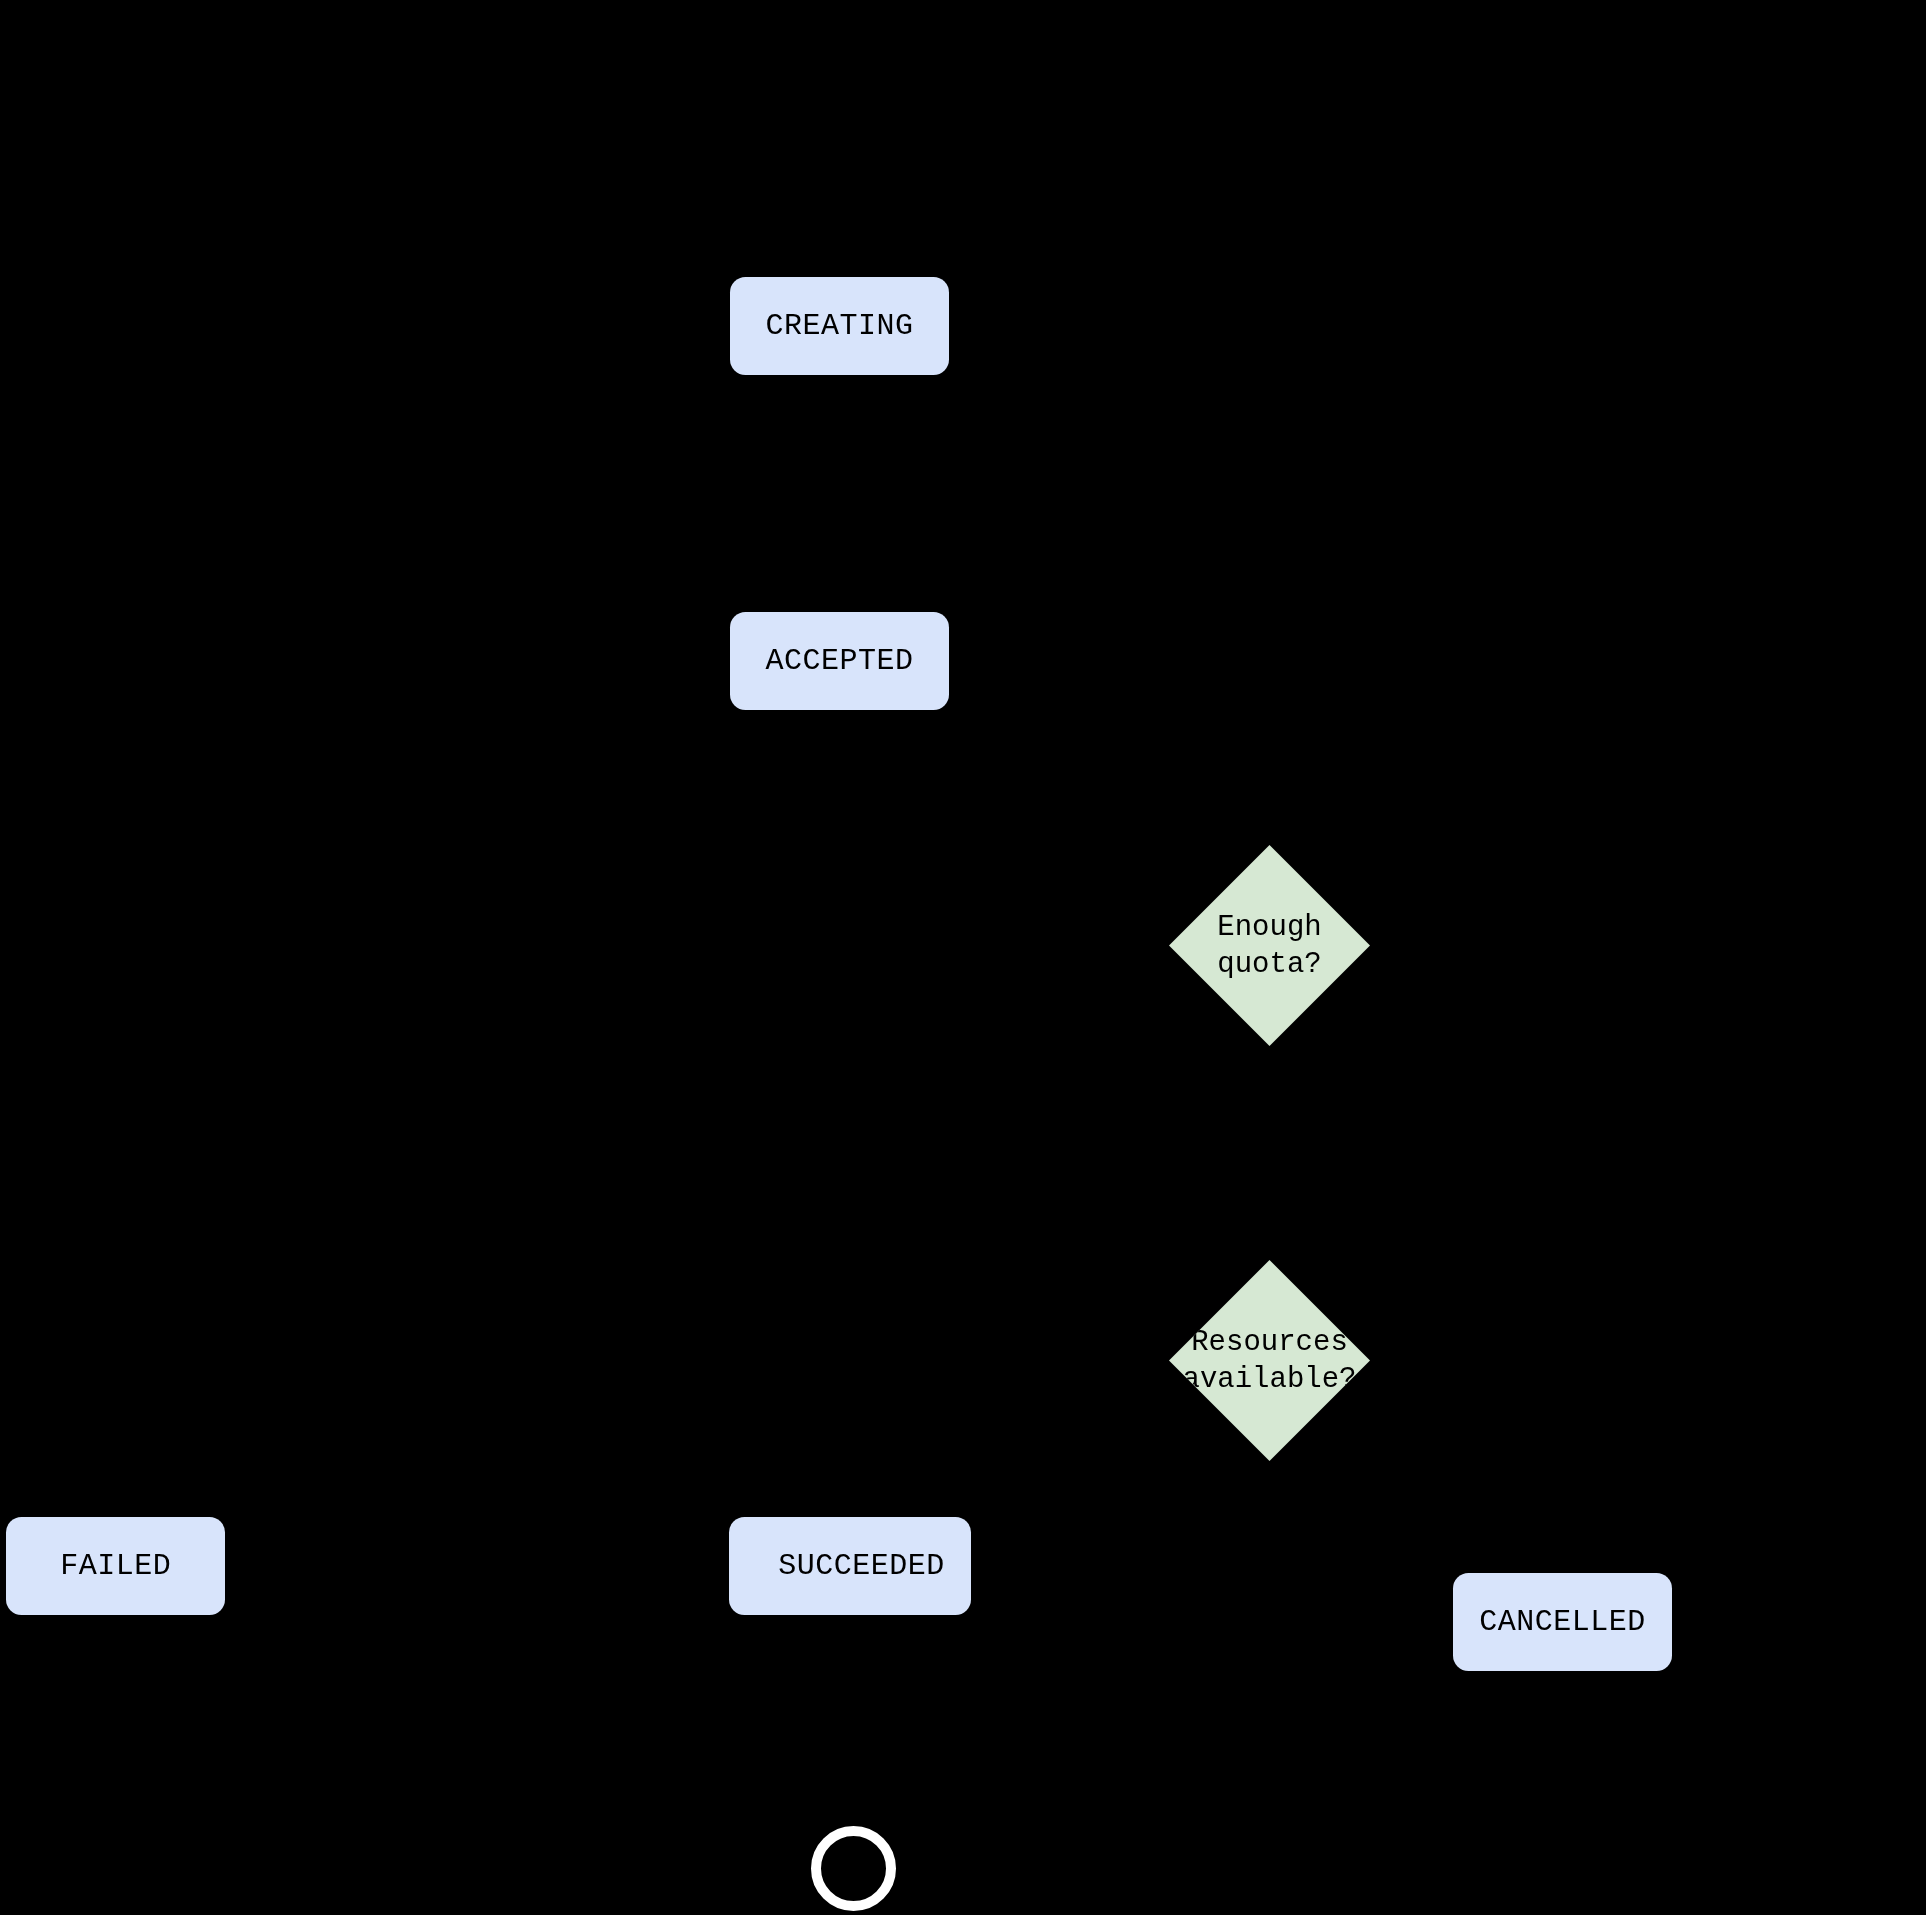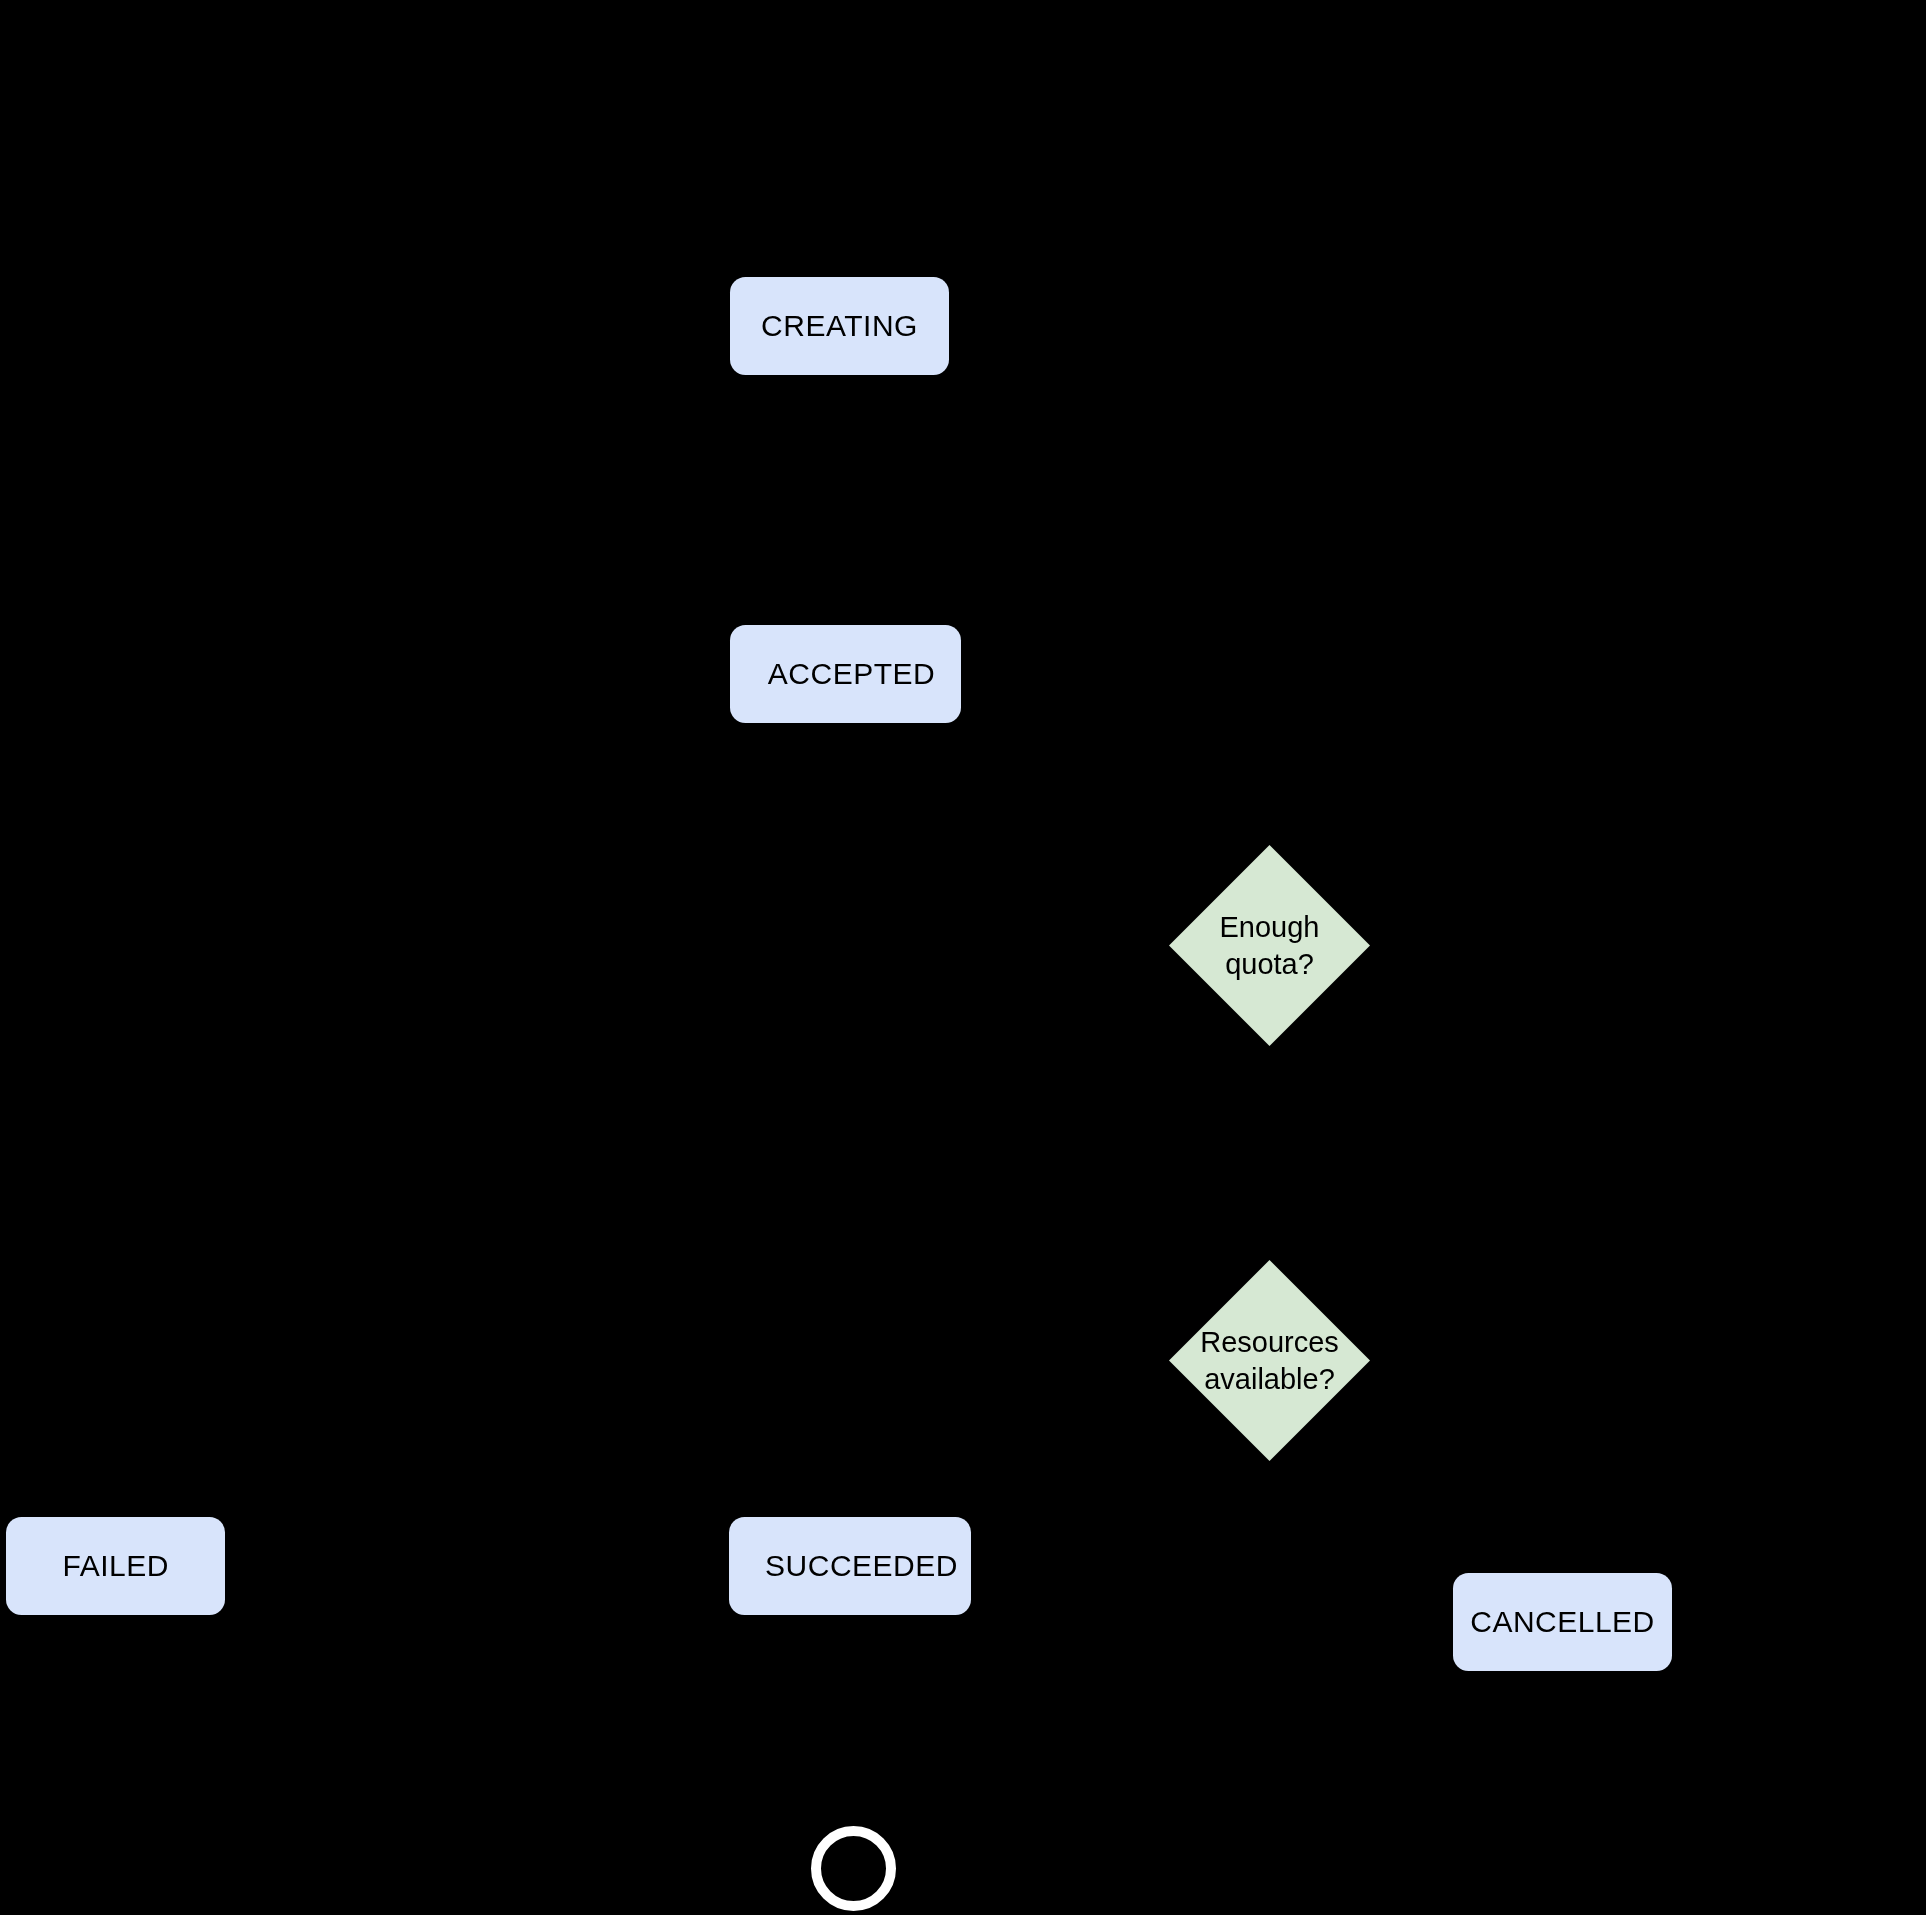--- a/index.html
+++ b/index.html
@@ -5,21 +5,21 @@
   html, body {
     margin: 0;
     padding: 0;
     background: #000000;
   }
   .canvas {
     position: relative;
     width: 1926px;
     height: 1916px;
     background: var(--bg, #000000);
-    font-family: Liberation Sans, sans-serif;
+    font-family: Liberation Mono, monospace;
     overflow: hidden;
   }
   .state {
     position: absolute;
     width: 219px;
     height: 98px;
     background: var(--state-fill, #d8e4fb);
     border-radius: 15.5px;
     display: flex;
     align-items: center;
@@ -48,21 +48,21 @@
   .end-circle {
     position: absolute;
     width: 65px;
     height: 65px;
     border: 10.3px solid var(--end-ring, #ffffff);
     border-radius: 50%;
     background: transparent;
   }
   
   #node-creating   { left: 730px; top: 277px;  }
-  #node-accepted   { left: 730px; top: 625px; padding-left: 12px; }
+  #node-accepted   { left: 730px; top: 612px; }
   #node-reservation-start-time { left: 339px;  top: 845px; }
   #node-use-case               { left: 754px; top: 845px; }
   #node-enough-quota           { left: 1169px; top: 845px; }
   #node-resources-available    { left: 1169px; top: 1260px; }
   #node-failed     { left: 6.2px;   top: 1517px; text-align: center; }
   #node-succeeded  { left: 729px; top: 1517px; padding-left: 23px; }
   #node-cancelled  { left: 1453px; top: 1573px; }
   #node-end        { left: 811px; top: 1826px; }
 </style>
 </head>

